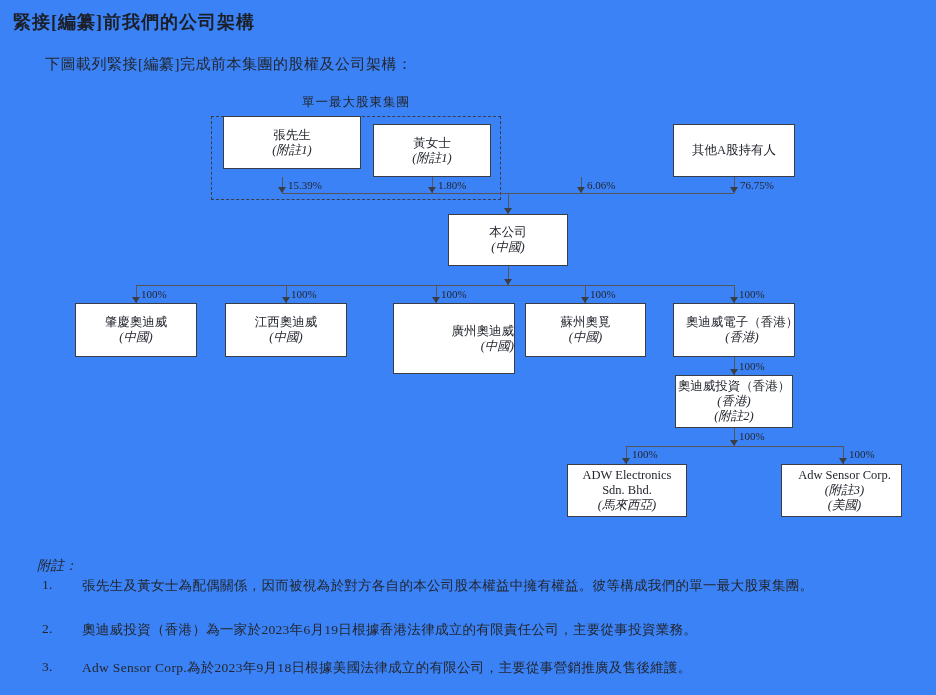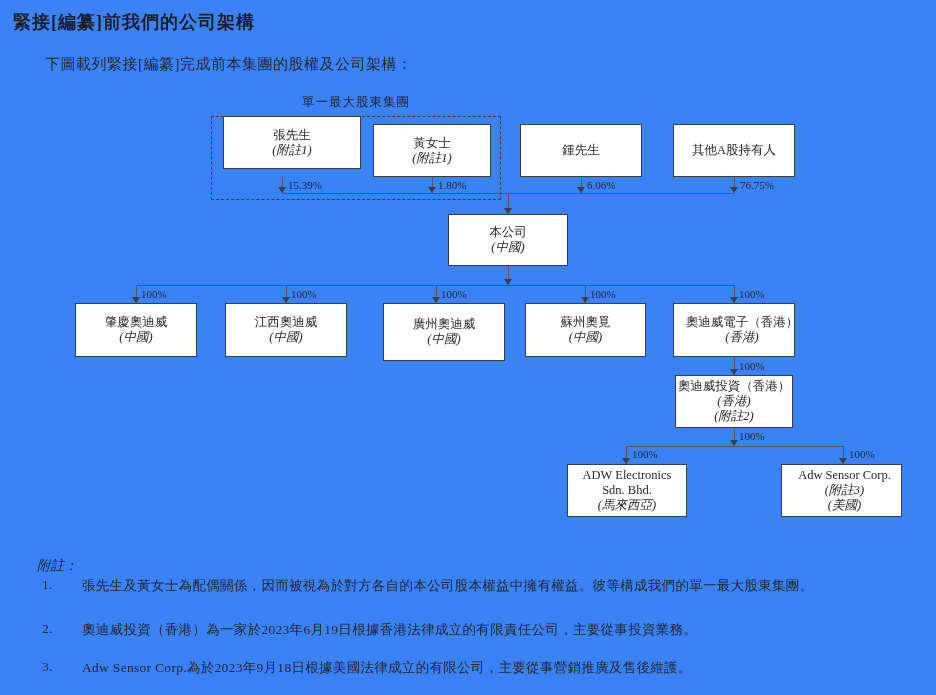--- a/index.html
+++ b/index.html
@@ -109,41 +109,38 @@
     <div class="pct" style="left:849px;top:448px;">100%</div>
 
     <div class="node" style="left:223px;top:116px;width:138px;height:53px;">
       <div class="nl">張先生</div>
       <div class="nl it">(附註1)</div>
     </div>
     <div class="node" style="left:373px;top:124px;width:118px;height:53px;">
       <div class="nl">黃女士</div>
       <div class="nl it">(附註1)</div>
     </div>
-    <div class="node" style="left:520px;top:124px;width:122px;height:53px;">
-      <div class="nl">鍾先生</div>
-    </div>
     <div class="node" style="left:673px;top:124px;width:122px;height:53px;">
       <div class="nl">其他A股持有人</div>
     </div>
 
     <div class="node" style="left:448px;top:214px;width:120px;height:52px;">
       <div class="nl">本公司</div>
       <div class="nl it">(中國)</div>
     </div>
 
     <div class="node" style="left:75px;top:303px;width:122px;height:54px;">
       <div class="nl">肇慶奧迪威</div>
       <div class="nl it">(中國)</div>
     </div>
     <div class="node" style="left:225px;top:303px;width:122px;height:54px;">
       <div class="nl">江西奧迪威</div>
       <div class="nl it">(中國)</div>
     </div>
-    <div class="node" style="left:383px;top:303px;width:122px;height:58px;">
+    <div class="node" style="left:393px;top:303px;width:122px;height:71px;align-items:flex-end;">
       <div class="nl">廣州奧迪威</div>
       <div class="nl it">(中國)</div>
     </div>
     <div class="node" style="left:525px;top:303px;width:121px;height:54px;">
       <div class="nl">蘇州奧覓</div>
       <div class="nl it">(中國)</div>
     </div>
     <div class="node" style="left:673px;top:303px;width:122px;height:54px;padding-left:16px;">
       <div class="nl">奧迪威電子（香港）</div>
       <div class="nl it">(香港)</div>

